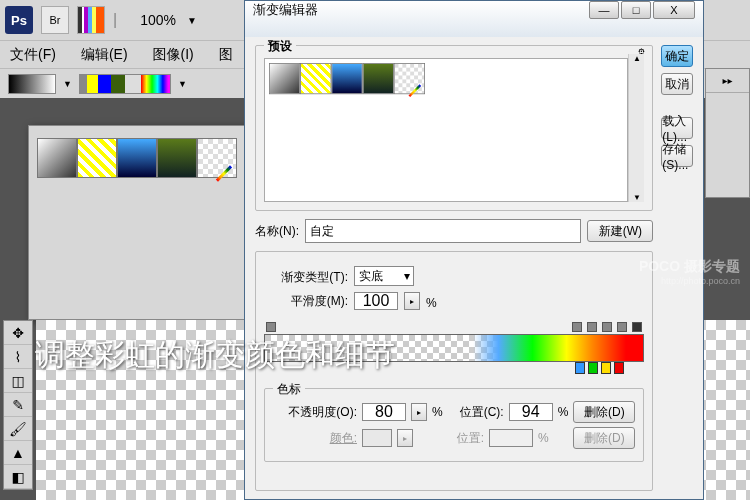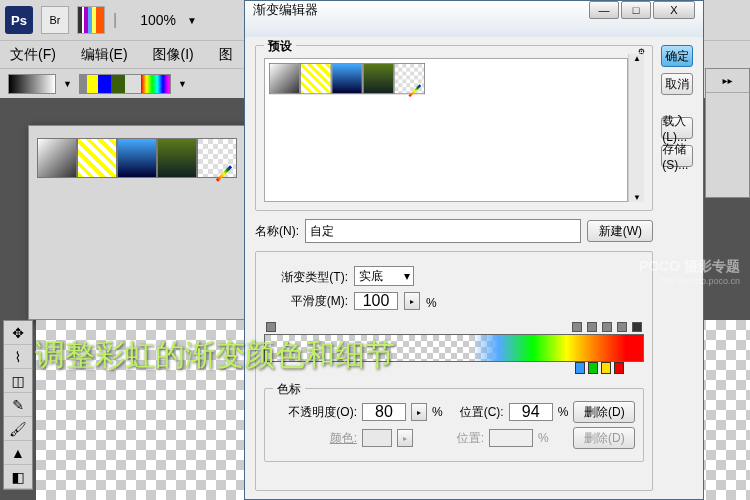--- a/index.html
+++ b/index.html
@@ -91,21 +91,21 @@
 .stops-fieldset { }
 .stops-row { display: flex; align-items: center; gap: 5px; font-size: 12px; margin: 4px 0; }
 .color-swatch-btn { width: 30px; height: 18px; border: 1px solid #888; background: #e8e8e8; }
 .disabled { color: #999; }
 
 
 .right-strip { position: absolute; right: 0; top: 68px; width: 45px; height: 130px; background: #d7d7d7; border: 1px solid #888; }
 .right-strip .rs-top { height: 24px; border-bottom: 1px solid #aaa; display:flex; align-items:center; justify-content:center; font-size: 10px;}
 
 
-.caption { position: absolute; left: 35px; top: 335px; color: #bef264; font-size: 30px; font-weight: 300; text-shadow: 1px 1px 3px rgba(0,0,0,0.7); }
+.caption { position: absolute; left: 35px; top: 335px; color: #ffffff; font-size: 30px; font-weight: 300; text-shadow: 1px 1px 3px rgba(0,0,0,0.7); }
 
 
 .watermark { position: absolute; right: 10px; top: 258px; color: rgba(255,255,255,0.5); font-size: 14px; font-weight: bold; pointer-events: none; }
 .watermark-sub { position: absolute; right: 10px; top: 276px; color: rgba(255,255,255,0.4); font-size: 9px; pointer-events: none; }
 </style>
 </head>
 <body>
 
 <div class="top-toolbar">
   <div class="app-icon">Ps</div>

